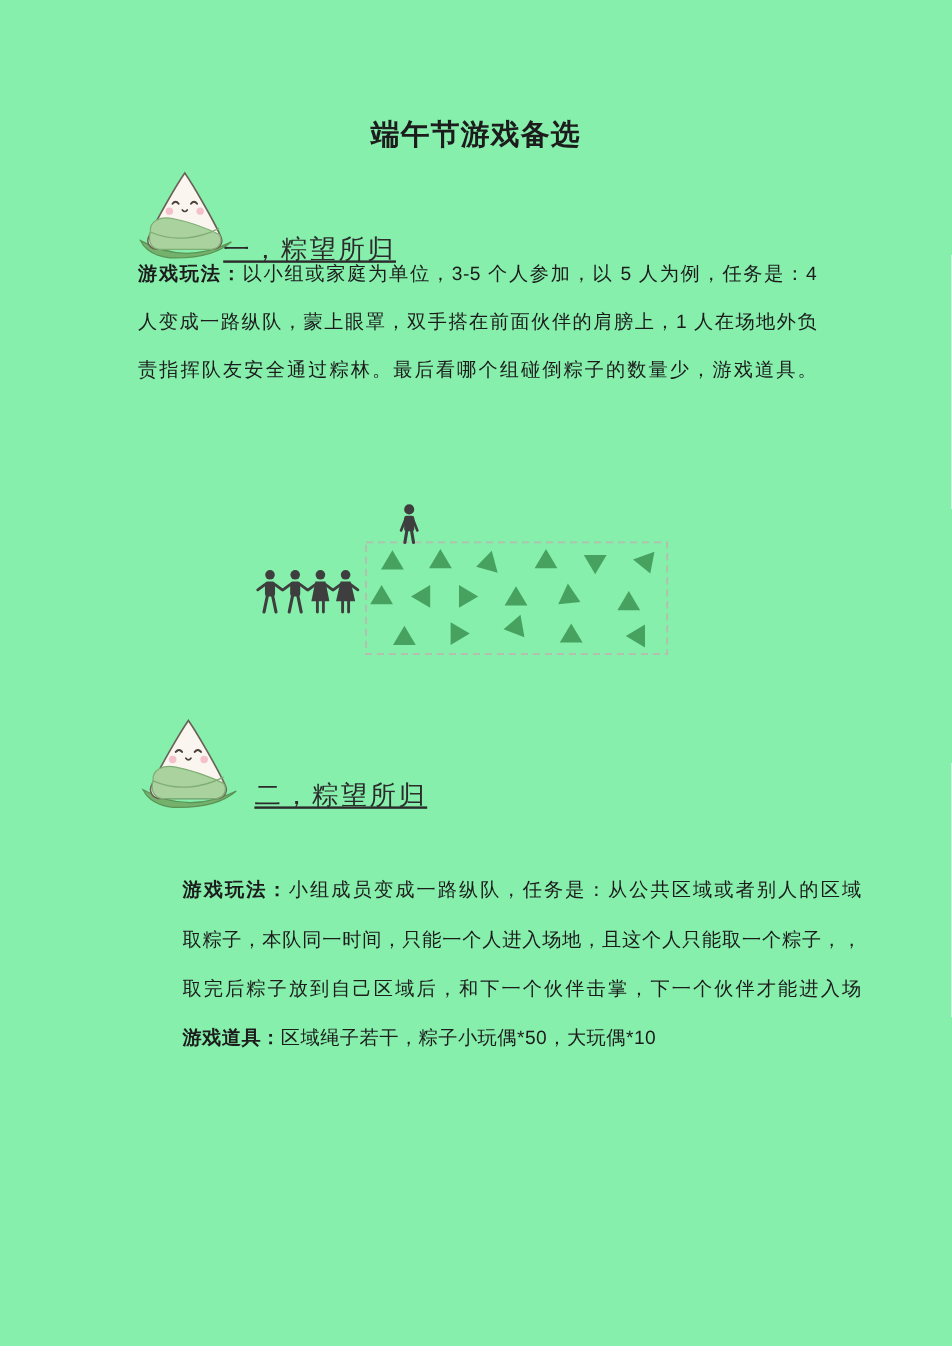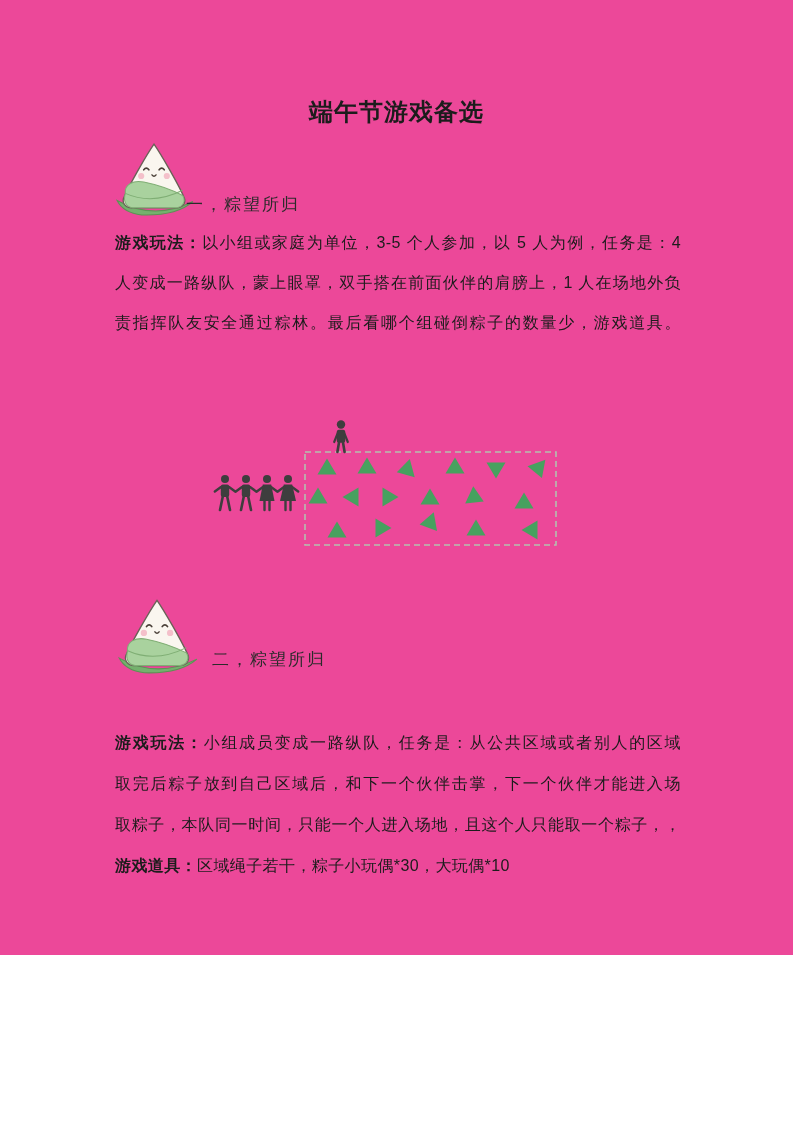--- a/index.html
+++ b/index.html
@@ -1,52 +1,53 @@
 <!DOCTYPE html>
 <html lang="zh" style="--text: #1c1c1c; --triangle-green: #47a15f; --boundary-dash: #b4c0ae; --figure-dark: #3e3e3e; --mascot-wrap: #a9d29e; --mascot-leaf: #74b16d; --mascot-body: #faf6ef; --mascot-outline: #6a6157; --mascot-blush: #f2b6c3;"><head>
 <meta charset="utf-8">
 <style>
   html,body{margin:0;padding:0;background:#ffffff;}
   .page{
     position:relative;
-    width:793px;height:955px;
-    background:#ec4899;
+    width:793px;height:1122px;
+    background:#86efac;
     overflow:hidden;
     font-family:"Liberation Sans", sans-serif;
     color:var(--text,#1c1c1c);
   }
   .doc-title{
     position:absolute;left:0;top:96px;width:793px;
     text-align:center;
     font-family:"Liberation Serif", serif;
     font-weight:bold;
     font-size:24px;
     letter-spacing:1px;
     margin:0;
   }
   .mascot{position:absolute;}
   .mascot-1{left:113px;top:139px;width:82px;height:78px;}
   .mascot-2{left:115px;top:595px;width:84px;height:80px;}
   .sec-heading{
     position:absolute;
     font-family:"Liberation Serif", serif;
-    font-size:17px;
+    font-size:22px;
     letter-spacing:2px;
     color:#2b2b2b;
+    text-decoration:underline;
   }
   .sec-heading-1{left:186px;top:193px;}
   .sec-heading-2{left:212px;top:648px;}
   .para{
     position:absolute;left:115px;width:566px;
     font-size:16px;
     letter-spacing:0.4px;
   }
-  .para-1{top:223px;}
+  .para-1{top:209px;}
   .para-1 .line{height:40px;line-height:40px;}
-  .para-2{top:722px;}
+  .para-2{top:722px;margin-left:37px;}
   .para-2 .line{height:41px;line-height:41px;}
   .line{white-space:nowrap;}
   .line.stretch{
     white-space:normal;
     text-align:justify;
     text-align-last:justify;
   }
   .line b{font-weight:bold;}
   .illustration{position:absolute;left:210px;top:412px;width:356px;height:140px;}
 </style>
@@ -139,18 +140,18 @@
   </svg>
 
   <svg class="mascot mascot-2" viewBox="0 0 80 76" aria-hidden="true">
     <use href="#zongzi-def"></use>
   </svg>
 
   <div class="sec-heading sec-heading-2">二，粽望所归</div>
 
   <div class="para para-2">
     <div class="line stretch"><b>游戏玩法：</b><span>小组成员变成一路纵队，任务是：从公共区域或者别人的区域</span></div>
+    <div class="line stretch">取粽子，本队同一时间，只能一个人进入场地，且这个人只能取一个粽子，，</div>
     <div class="line stretch">取完后粽子放到自己区域后，和下一个伙伴击掌，下一个伙伴才能进入场</div>
-    <div class="line stretch">取粽子，本队同一时间，只能一个人进入场地，且这个人只能取一个粽子，，</div>
-    <div class="line"><b>游戏道具：</b><span>区域绳子若干，粽子小玩偶*30，大玩偶*10</span></div>
+    <div class="line"><b>游戏道具：</b><span>区域绳子若干，粽子小玩偶*50，大玩偶*10</span></div>
   </div>
 
 </div>
 
 </body></html>

